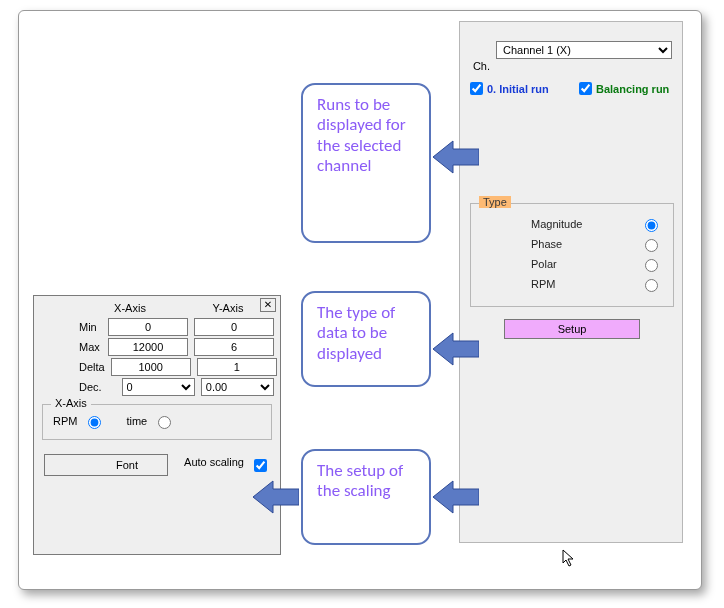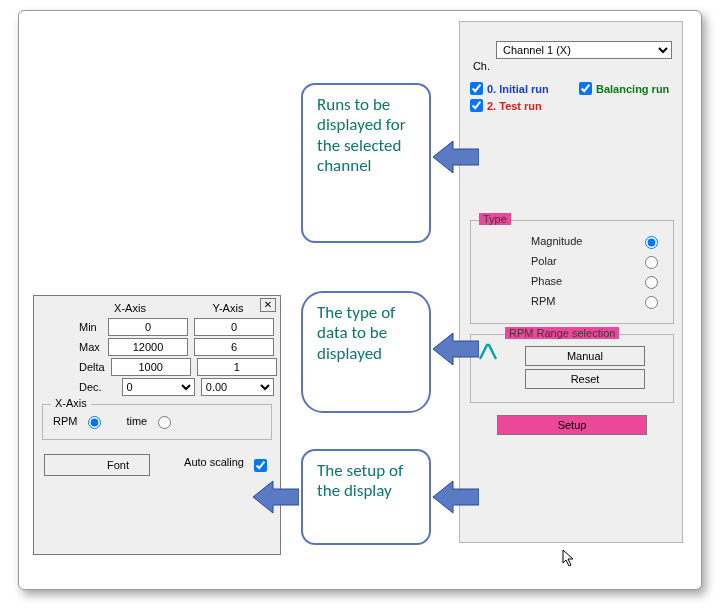--- a/index.html
+++ b/index.html
@@ -55,34 +55,34 @@
   .col-green{ color:#11a81f; }
   .col-dkgreen{ color:#0a7a12; }
   .group {
     border: 1px solid #b7b7b7;
     margin-top: 10px;
     padding: 8px 8px 10px 8px;
     position: relative;
   }
   .group .legend {
     position:absolute; top:-8px; left:8px;
-    background:#ec4899; padding:0 4px;
+    background:#fdba74; padding:0 4px;
     color:#393939; font-size:11px;
   }
   .radio-row { display:flex; justify-content:space-between; align-items:center; margin:4px 4px;padding-left:48px; }
   .radio-row label { color:#222; }
   .panel-right .wide-btn {
     display:block; width: 120px; height:20px; margin: 3px auto;
     background:#efefef; border:1px solid #777; font:inherit; cursor:pointer;
   }
   .rpm-group { display:flex; gap:6px; align-items:flex-start; }
   .rpm-buttons { flex:1; }
   .setup-btn {
-    display:block; width:150px; height:20px; margin: 12px auto 0 auto;
-    background:#ec4899; border:1px solid #777; font:inherit; cursor:pointer;
+    display:block; width:136px; height:20px; margin: 12px auto 0 auto;
+    background:#f0abfc; border:1px solid #777; font:inherit; cursor:pointer;
   }
   .cursor-ptr { position:absolute; right:125px; bottom:20px; }
 
   
   .axis-dialog {
     position:absolute;
     left: 14px; top: 284px;
     width: 248px; height: 260px;
     background:#efefef;
     border:1px solid #7a7a7a;
@@ -94,41 +94,41 @@
   .axis-row .lbl { width:40px; text-align:left;margin-left:39px; }
   .axis-row input.txt { width:80px; height:18px; border:1px solid #7a7a7a; font:inherit; text-align:center; background:#fff; }
   .axis-row select { width:80px; height:18px; border:1px solid #7a7a7a; font:inherit; background:#fff; }
   .axis-xgroup {
     border:1px solid #b7b7b7; margin:8px 8px 0 8px; padding:8px 6px 10px 10px; position:relative;
   }
   .axis-xgroup .legend { position:absolute; top:-8px; left:8px; background:#efefef; padding:0 4px; }
   .xg-row { display:flex; align-items:center; gap:22px; }
   .xg-row span { display:inline-flex; align-items:center; gap:6px;}
   .axis-bottom { display:flex; align-items:center; justify-content:space-between; padding:14px 10px 0 10px;}
-  .font-btn { width:106px; height:22px; background:#efefef; border:1px solid #777; font:inherit; cursor:pointer;padding-left:48px; }
+  .font-btn { width:124px; height:22px; background:#efefef; border:1px solid #777; font:inherit; cursor:pointer;padding-left:48px; }
   .auto-row { display:flex; align-items:flex-start; gap:6px; }
 
   
   .callout {
     position:absolute;
     border: 2px solid #5975bb;
     border-radius: 14px;
     background:#fff;
     padding: 10px 14px;
     font-family: Calibri, Arial, sans-serif;
     font-size: 17px;
-    color:#0f766e;
+    color:#8b5cf6;
     line-height: 1.2;
     width: 130px;
   }
   .arrow { position:absolute; }
   .arrow svg { display:block; }
 
   .c1 { left: 282px; top: 72px; height: 160px;}
-  .c2 { left: 282px; top: 280px; height: 122px; border-radius: 22px;}
+  .c2 { left: 282px; top: 280px; height: 96px;}
   .c3 { left: 282px; top: 438px; height: 96px; }
 
   .a1 { left: 414px; top: 126px; }
   .a2 { left: 414px; top: 318px; }
   .a3 { left: 414px; top: 466px; }
   .a4 { left: 234px; top: 466px; }
 </style>
 </head>
 <body>
 
@@ -151,62 +151,44 @@
             <span>0.  Initial run</span>
           </label>
         </div>
         <div class="rcol">
           <label class="run-line col-dkgreen">
             <input type="checkbox" checked="" style="">
             <span>Balancing run</span>
           </label>
         </div>
       </div>
-      <label class="run-line col-red">
-        <input type="checkbox" checked="" style="">
-        <span>2.  Test run</span>
-      </label>
     </div>
 
     <div style="height:96px"></div>
 
     <div class="group">
       <span class="legend">Type</span>
       <div class="radio-row">
         <label>Magnitude</label>
         <input type="radio" name="dtype" checked="" style="">
       </div>
       <div class="radio-row">
+        <label>Phase</label>
+        <input type="radio" name="dtype" style="">
+      </div>
+      <div class="radio-row">
         <label>Polar</label>
         <input type="radio" name="dtype" style="">
       </div>
       <div class="radio-row">
-        <label>Phase</label>
-        <input type="radio" name="dtype" style="">
-      </div>
-      <div class="radio-row">
         <label>RPM</label>
         <input type="radio" name="dtype" style="">
       </div>
     </div>
 
-    <div class="group">
-      <span class="legend" style="left:34px;">RPM Range selection</span>
-      <div class="rpm-group">
-        <span class="peak-icon">
-          <svg width="20" height="18">
-              <path d="M1 16 L8 2 L10 2 L17 16" stroke="#0aa4a8" stroke-width="2.5" fill="none"></path>
-            </svg>
-        </span>
-        <div class="rpm-buttons">
-          <button class="wide-btn">Manual</button>
-          <button class="wide-btn">Reset</button>
-        </div>
-      </div>
-    </div>
 
     <button class="setup-btn">Setup</button>
   </div>
 
   <span class="cursor-ptr">
     <svg width="14" height="18">
         <path d="M1 1 L1 14 L4 11 L7 17 L9 16 L6 10 L11 10 Z" fill="#fff" stroke="#000"></path>
       </svg>
   </span>
 
@@ -257,21 +239,21 @@
       <button class="font-btn">Font</button>
       <div class="auto-row">
         <span>Auto scaling</span>
         <input type="checkbox" checked="" style="">
       </div>
     </div>
   </div>
 
   <div class="callout c1">Runs to be displayed for the selected channel</div>
   <div class="callout c2">The type of data to be displayed</div>
-  <div class="callout c3">The setup of the display</div>
+  <div class="callout c3">The setup of the scaling</div>
 
   <span class="arrow a1">
     <svg width="46" height="40">
         <polygon points="0,20 20,4 20,12 46,12 46,28 20,28 20,36" fill="#5b7ac4" stroke="#2e4a94"></polygon>
       </svg>
   </span>
   <span class="arrow a2">
     <svg width="46" height="40">
         <polygon points="0,20 20,4 20,12 46,12 46,28 20,28 20,36" fill="#5b7ac4" stroke="#2e4a94"></polygon>
       </svg>

